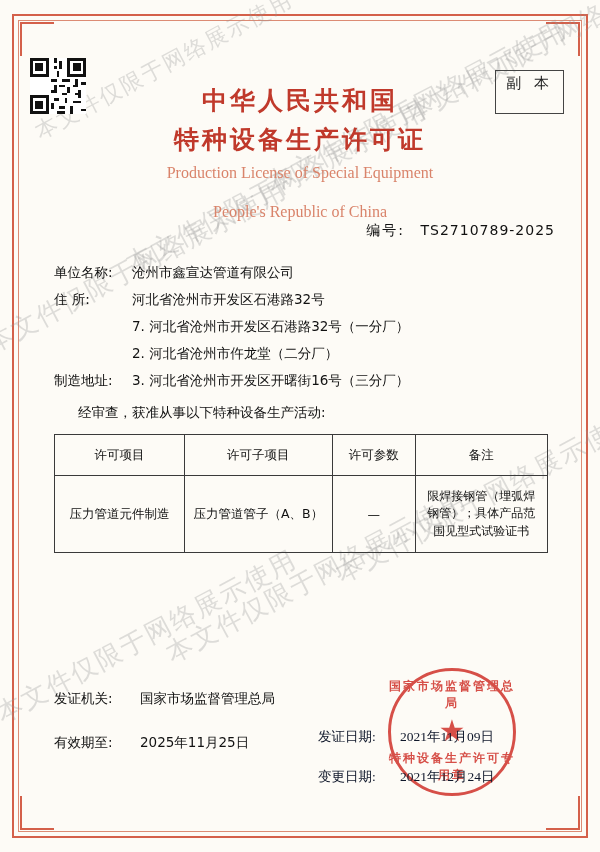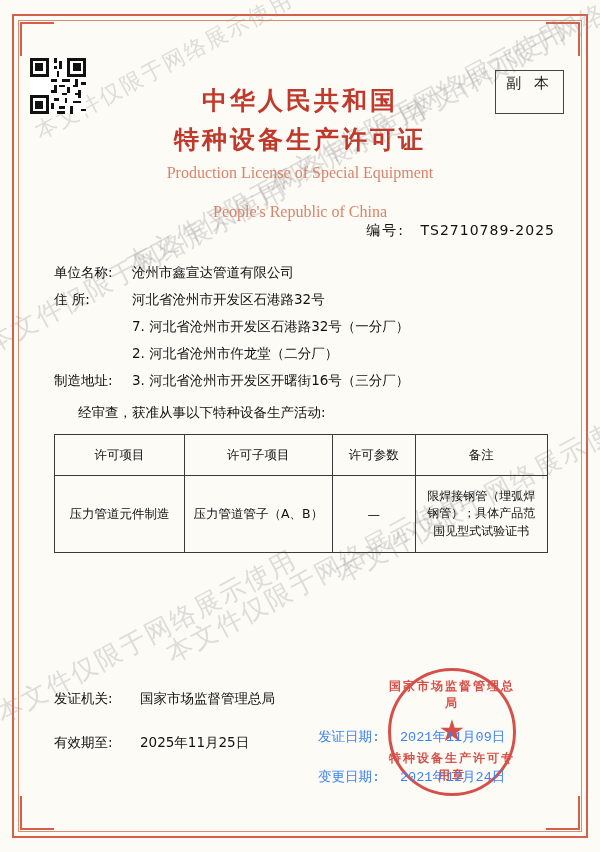--- a/index.html
+++ b/index.html
@@ -202,23 +202,23 @@
     color: #111;
   }
   .brow { display: flex; margin-bottom: 26px; }
   .blabel { width: 86px; flex: 0 0 86px; }
   .bvalue { flex: 1; }
 
   .bottom-right {
     position: absolute;
     left: 318px;
     top: 728px;
-    font-family: Liberation Mono, monospace;
+    font-family: Liberation Serif, serif;
     font-size: 13.5px;
-    color: #3b82f6;
+    color: #0f172a;
   }
   .brrow { display: flex; margin-bottom: 22px; }
   .brlabel { width: 82px; flex: 0 0 82px; }
   .brvalue { flex: 1; }
 
   
   .seal {
     position: absolute;
     left: 388px;
     top: 668px;

